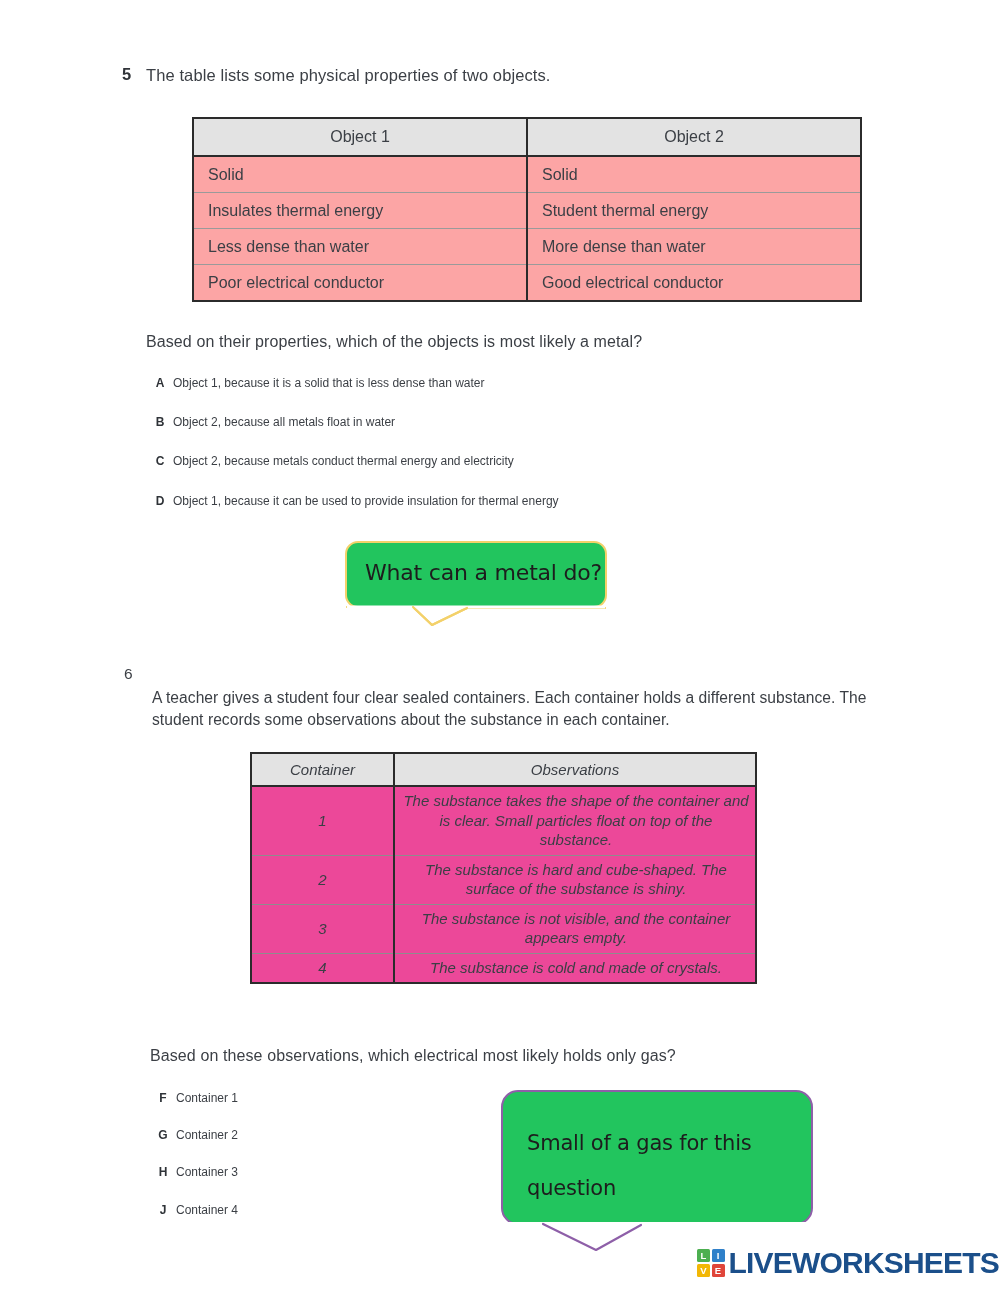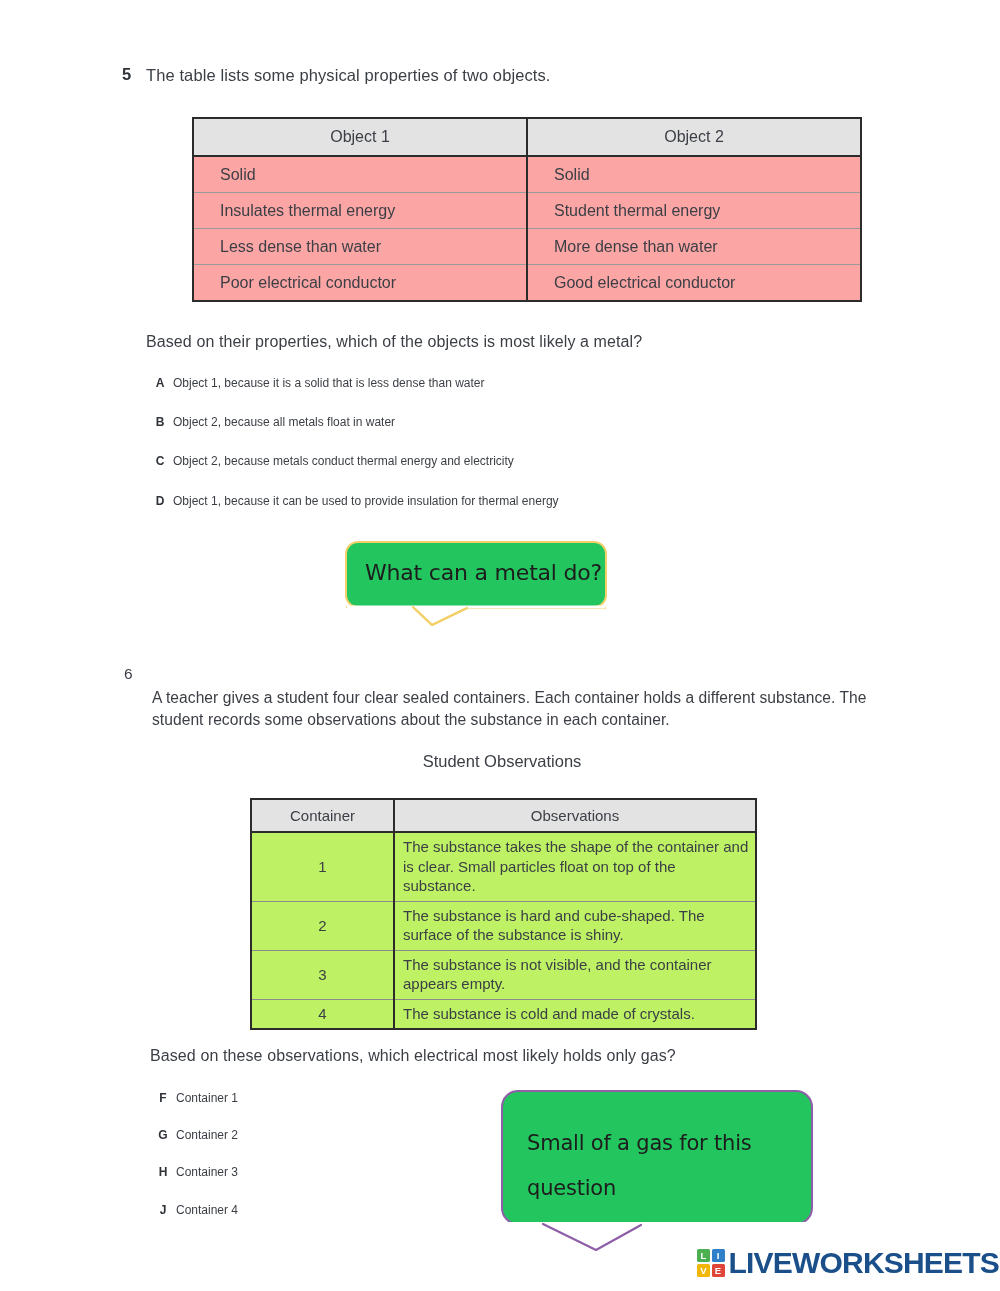--- a/index.html
+++ b/index.html
@@ -95,36 +95,37 @@
     color: #3b3f45;
   }
   .tbl1 th {
     background: #e3e3e3;
     text-align: center;
     height: 36px;
     border-bottom: 2.5px solid #2b2b2b;
   }
   .tbl1 td {
     text-align: left;
-    padding-left: 26px;
+    padding-left: 14px;
   }
   .tbl1 th.col-div, .tbl1 td.col-div {
     border-left: 2.5px solid #2b2b2b;
   }
 
   
   .tbl2 {
     position: absolute;
     left: 250px;
-    top: 798px;
+    top: 752px;
     width: 505px;
     border-collapse: collapse;
     border: 2.5px solid #2b2b2b;
     table-layout: fixed;
-    background: #bef264;
+    background: #ec4899;
+    font-style: italic;
   }
   .tbl2 th, .tbl2 td {
     border: 1px solid #8d8d8d;
     font-weight: normal;
     font-size: 15px;
     color: #3b3f45;
     padding: 0;
   }
   .tbl2 th {
     background: #e3e3e3;
@@ -135,21 +136,21 @@
   .tbl2 td.cnum {
     text-align: center;
     vertical-align: middle;
     font-size: 15px;
     border-right: 2.5px solid #2b2b2b;
   }
   .tbl2 th.cnum-h {
     border-right: 2.5px solid #2b2b2b;
   }
   .tbl2 td.obs {
-    text-align: left;
+    text-align: center;
     padding: 4px 6px 5px 8px;
     line-height: 19.5px;
     vertical-align: middle;
   }
 
   
   .bubble {
     position: absolute;
     background: #22c55e;
     box-sizing: border-box;

